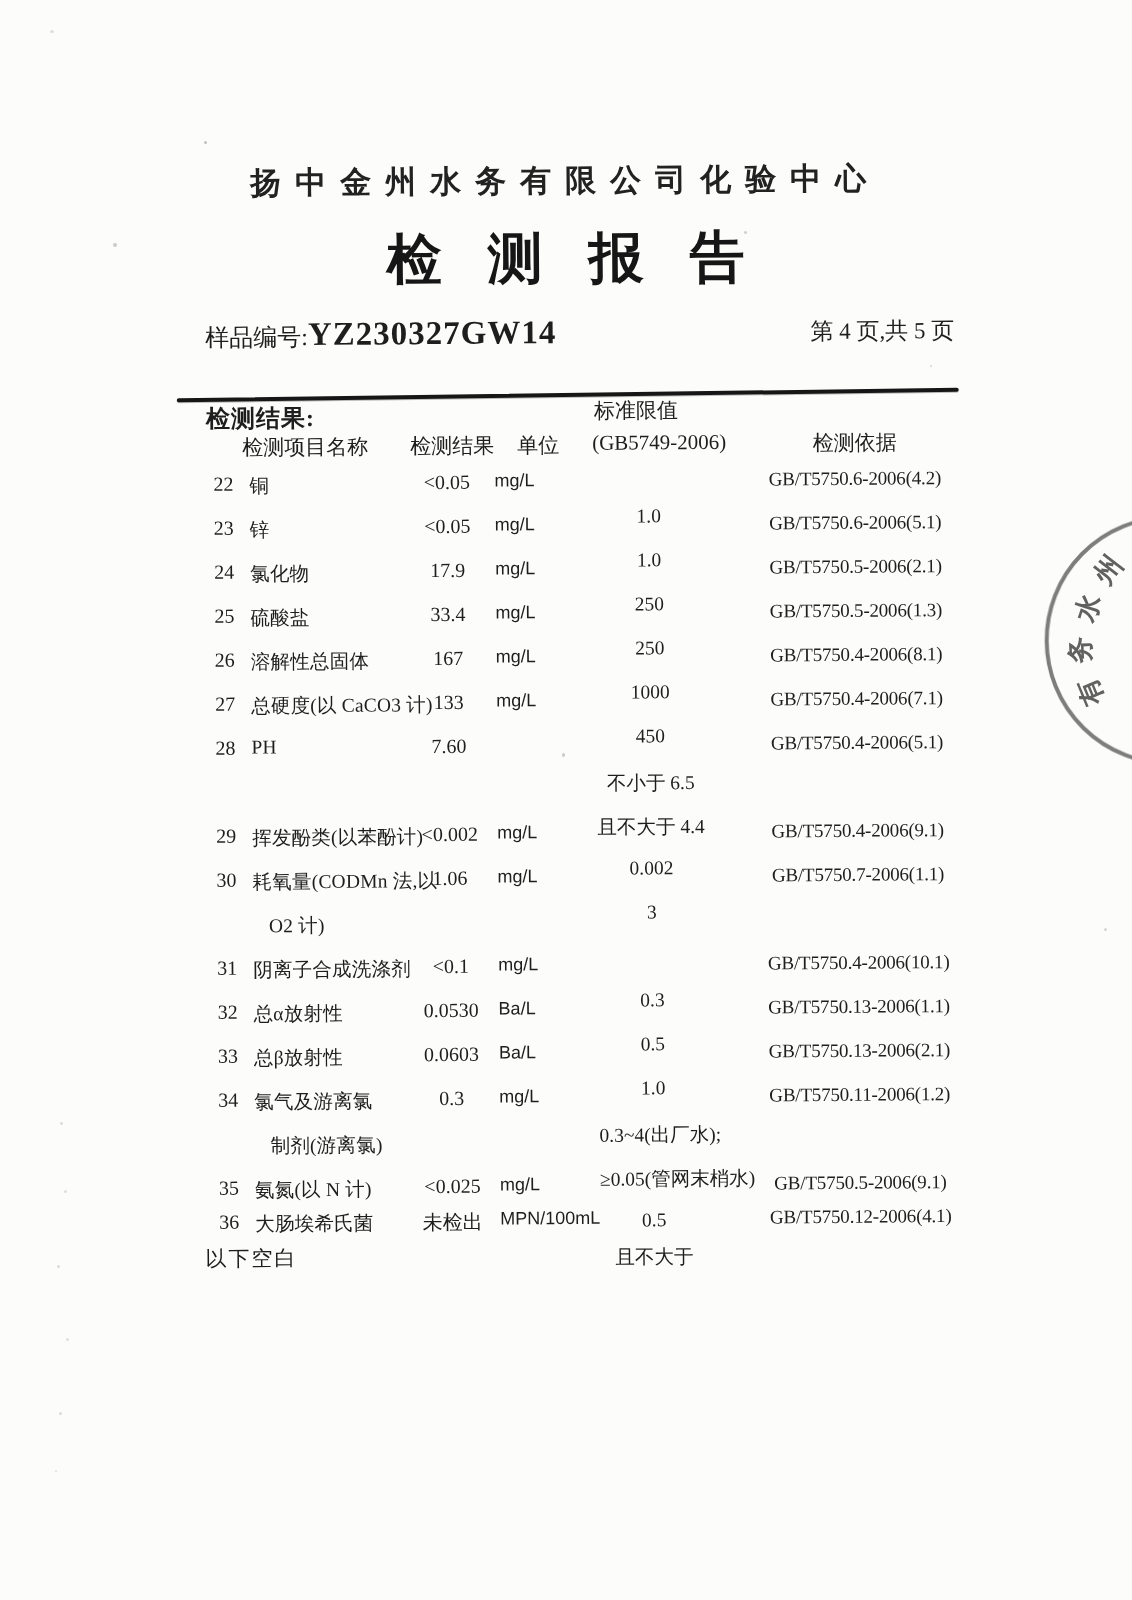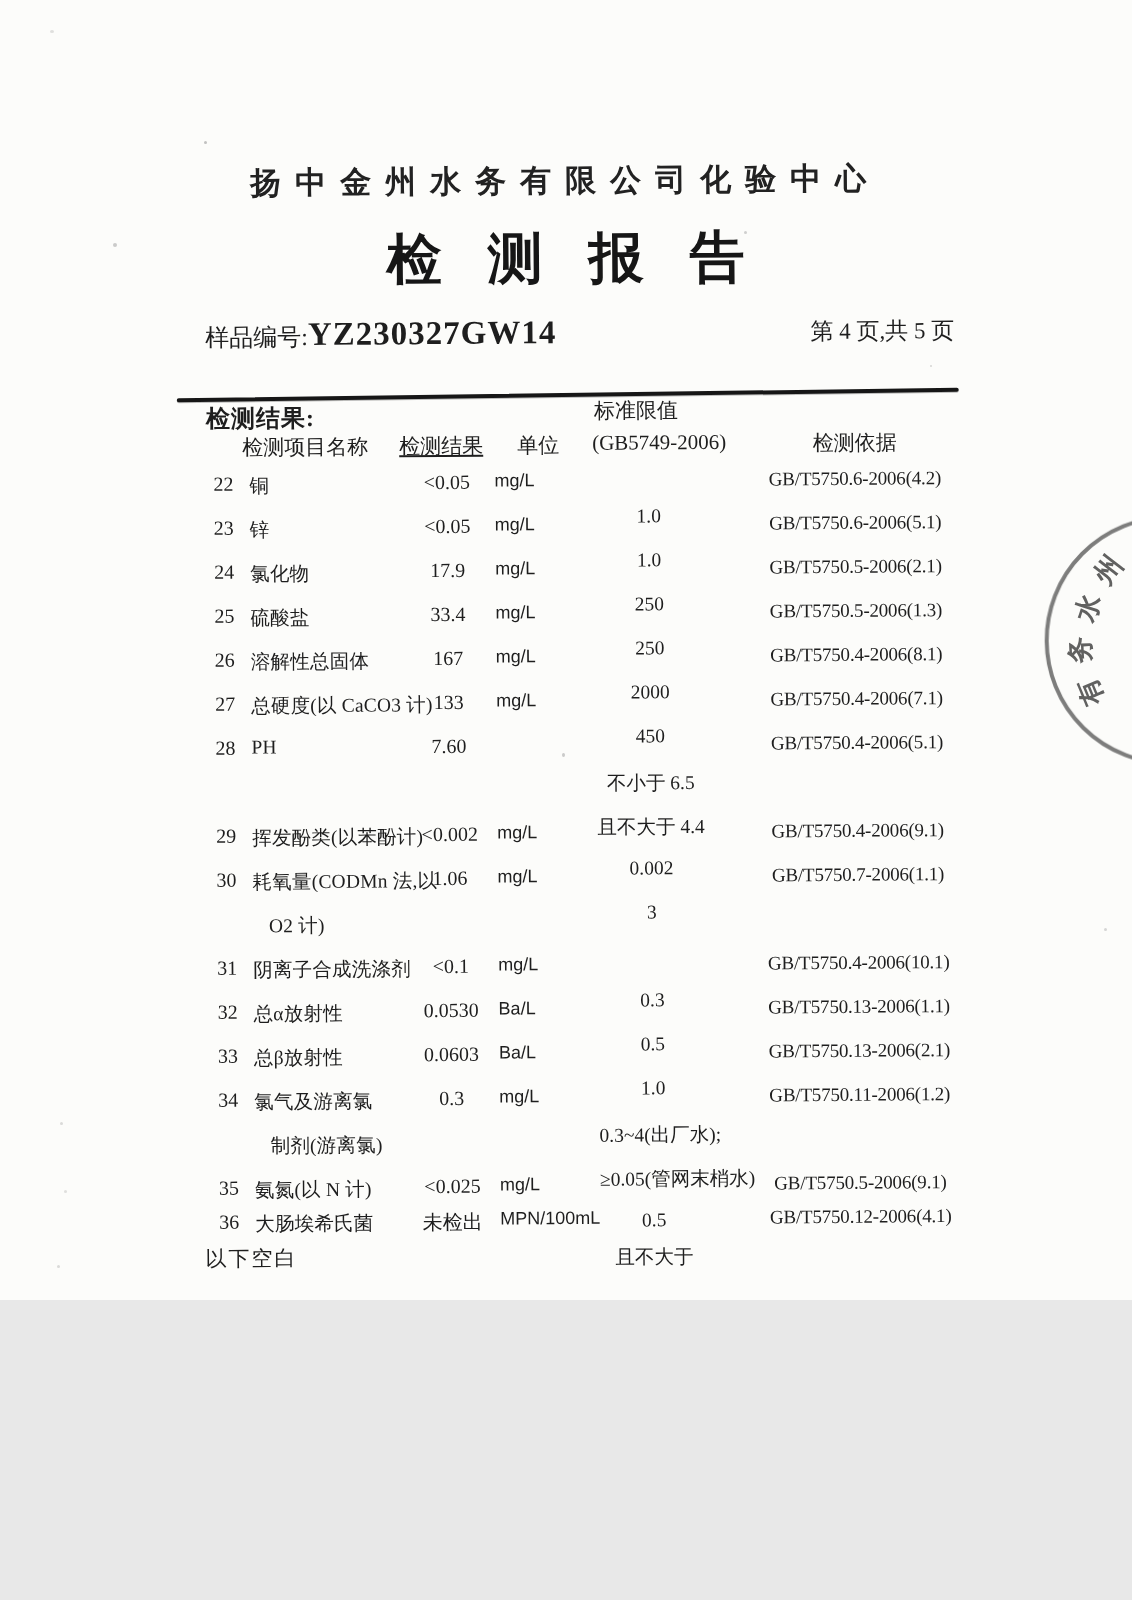--- a/index.html
+++ b/index.html
@@ -1,17 +1,17 @@
 <!DOCTYPE html>
 <html><head>
 <meta charset="utf-8">
 <style>
   html,body{margin:0;padding:0;background:#e8e8e8;}
   .page{
-    position:relative;width:1132px;height:1300px;margin:0 auto;
+    position:relative;width:1132px;height:1600px;margin:0 auto;
     background:#fcfcfa;overflow:hidden;
     font-family:"Liberation Serif","DejaVu Serif",serif;color:#1e1e1e;
   }
   .tilt{position:absolute;inset:0;transform:rotate(-0.45deg);transform-origin:566px 300px;}
 
   
   .company{position:absolute;top:160px;left:0;width:100%;text-align:center;
     font-size:31px;letter-spacing:14px;font-weight:600;color:#222;}
   .report-title{position:absolute;top:222px;left:0;width:100%;text-align:center;
     font-size:55px;letter-spacing:46px;text-indent:46px;font-weight:600;color:#161616;}
@@ -22,21 +22,21 @@
 
   .rule{position:absolute;top:393px;left:176px;width:782px;height:4px;background:#161616;
     transform:rotate(-0.32deg);border-radius:2px;box-shadow:0 1px 0 rgba(0,0,0,.25);}
 
   
   .section-label{position:absolute;top:400px;left:205px;font-size:24px;font-weight:700;letter-spacing:1px;}
   .limit-top{position:absolute;top:397px;left:555px;width:160px;text-align:center;font-size:21px;}
   .colhead{position:absolute;top:431px;left:210px;width:752px;display:grid;
     grid-template-columns:38px 150px 95px 88px 120px 1fr;font-size:21px;}
   .colhead .h-name{grid-column:1 / span 2;text-align:center;}
-  .colhead .h-result{text-align:left;text-decoration:underline;}
+  .colhead .h-result{text-align:right;}
   .colhead .h-unit{text-align:center;}
   .colhead .h-limit{text-align:center;white-space:nowrap;padding-left:10px;}
   .colhead .h-basis{text-align:center;padding-left:44px;}
 
   
   .tbl{position:absolute;top:470px;left:210px;width:752px;}
   .t-row .line{display:grid;grid-template-columns:38px 150px 95px 88px 120px 1fr;
     height:44px;align-items:start;}
   .t-row:nth-last-child(-n+2) .line{height:34px;}
   .c-num{font-size:20px;padding-left:2px;}
@@ -135,21 +135,21 @@
     </div>
 
   </div>
 
   <div class="t-row">
     <div class="line line1">
       <span class="c-num">26</span>
       <span class="c-name">溶解性总固体</span>
       <span class="c-result">167</span>
       <span class="c-unit">mg/L</span>
-      <span class="c-limit">2000</span>
+      <span class="c-limit">1000</span>
       <span class="c-basis">GB/T5750.4-2006(8.1)</span>
     </div>
 
   </div>
 
   <div class="t-row">
     <div class="line line1">
       <span class="c-num">27</span>
       <span class="c-name">总硬度(以 CaCO3 计)</span>
       <span class="c-result">133</span>

